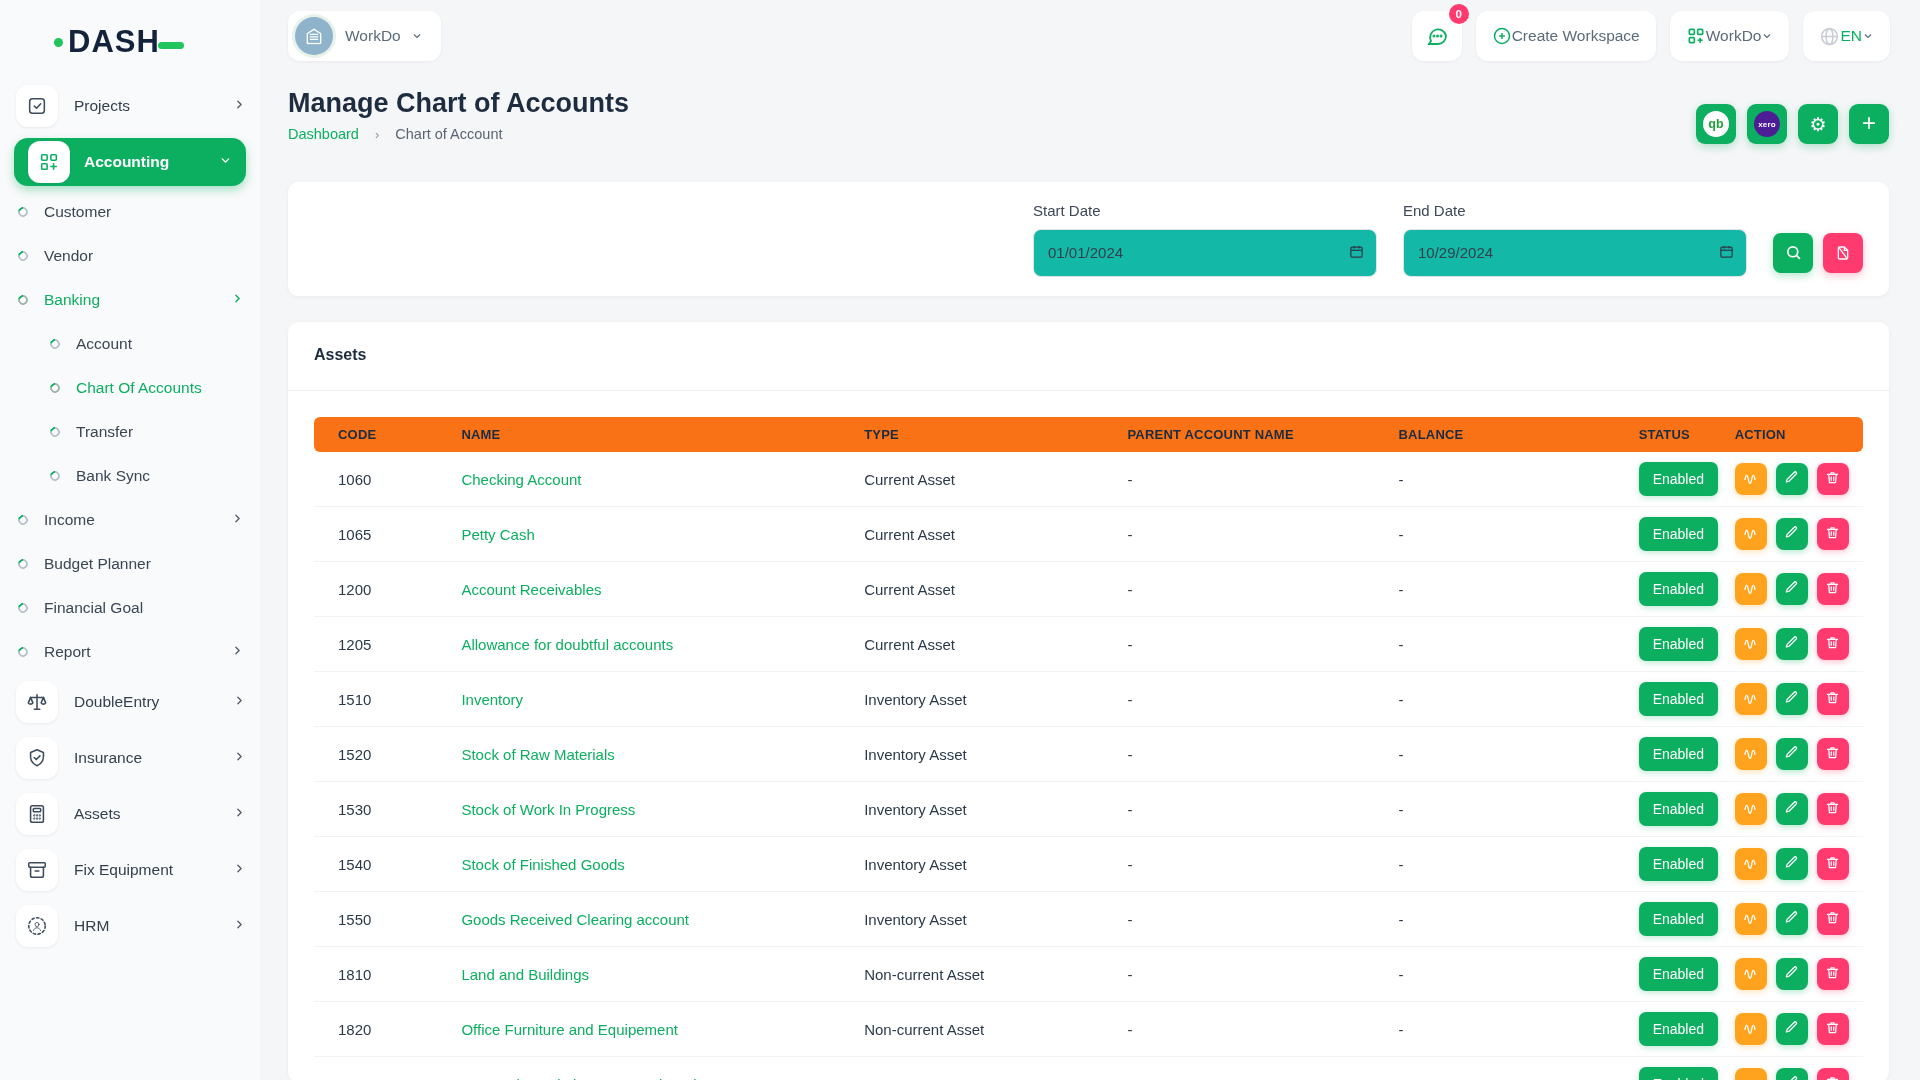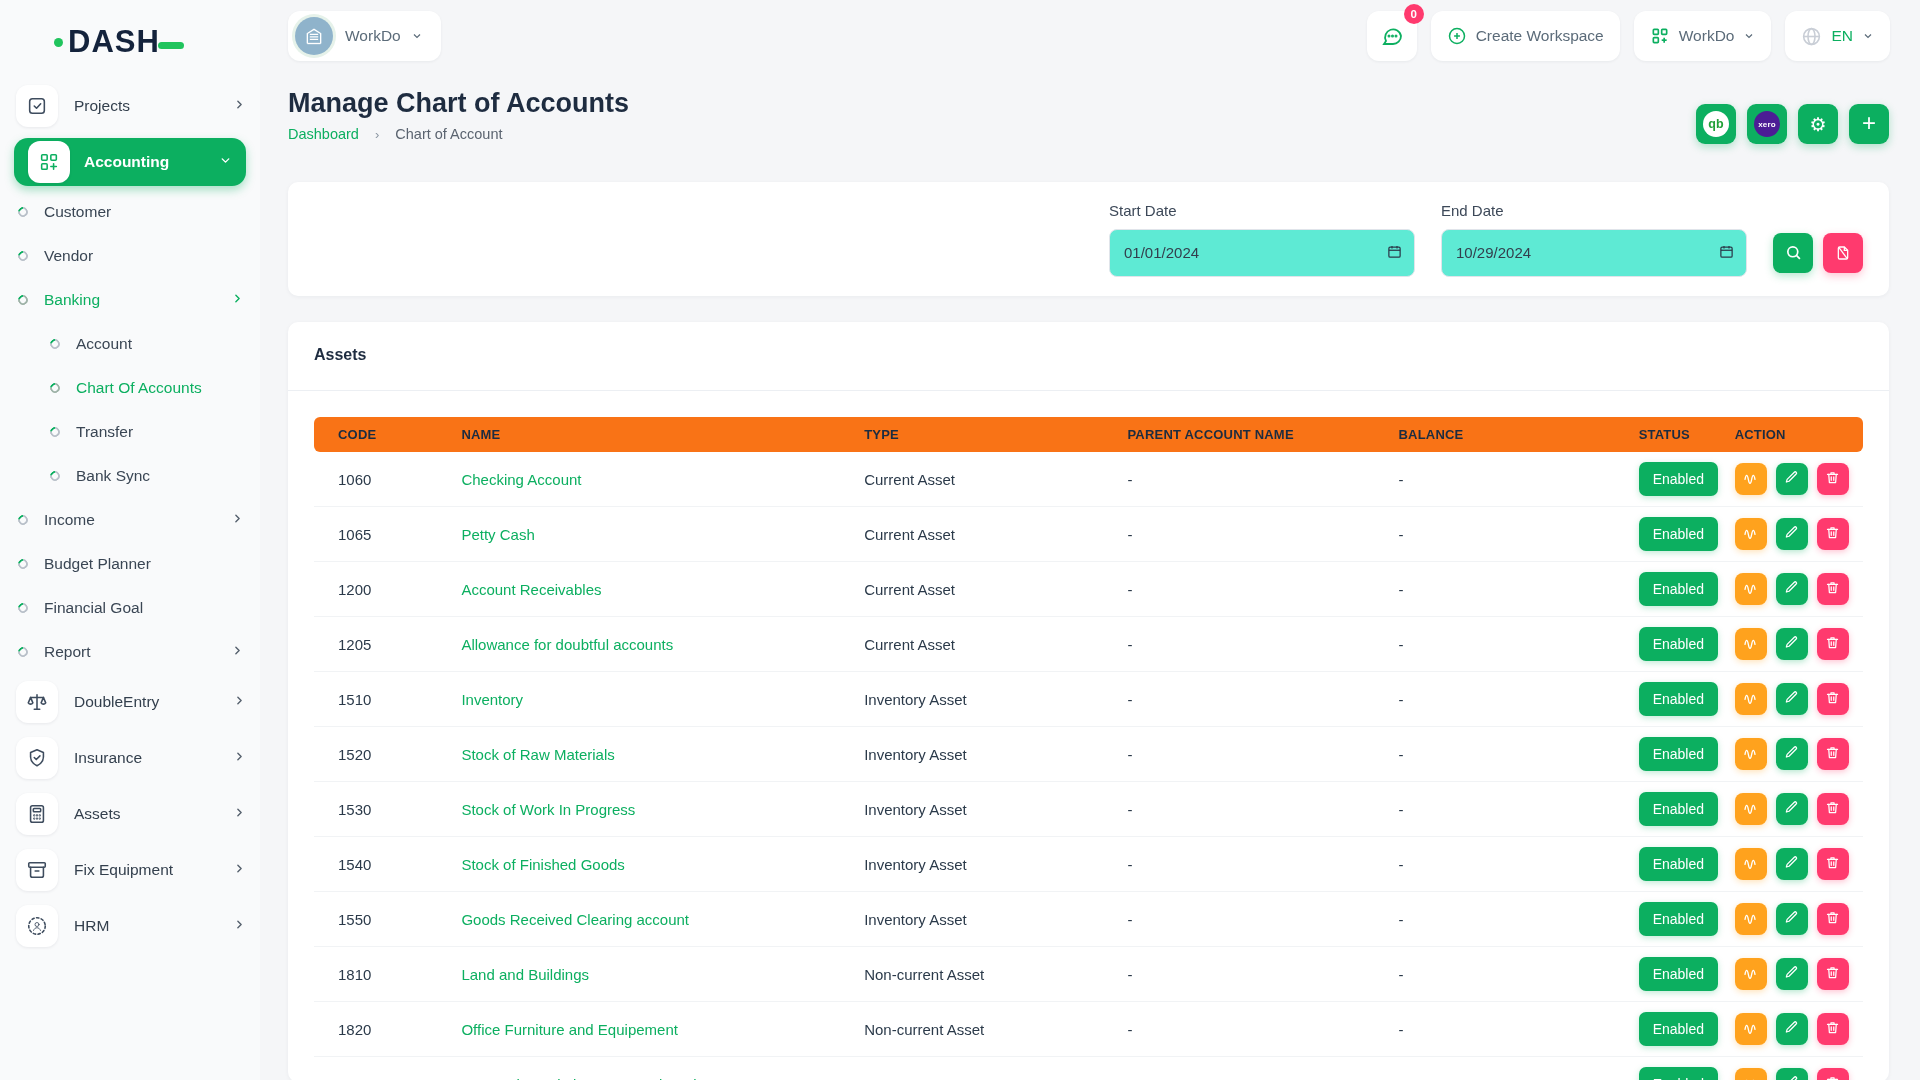--- a/index.html
+++ b/index.html
@@ -49,21 +49,21 @@
      box-shadow:0 0 0 3px #e6f2ea; }
   .ws-name { font-size:15.5px; color:#5b6b79; margin-right:10px; }
   .topbar-right { margin-left:auto; display:flex; align-items:center; gap:14px; }
   .icon-btn { position:relative; width:50px; height:50px; border-radius:12px; background:#fff;
      box-shadow:0 1px 3px rgba(20,30,50,.06); display:flex; align-items:center; justify-content:center; cursor:pointer; }
   .badge { position:absolute; top:-7px; right:-7px; min-width:20px; height:20px; border-radius:10px;
      background:#ff3a6e; color:#fff; font-size:11.5px; font-weight:700; display:flex; align-items:center;
      justify-content:center; padding:0 5px; }
   .tp-label { font-size:15.5px; color:#5b6b79; }
   .tp-label.green { color:#0caf60; }
-  .gap8 { gap:9px; }
+  .gap8 { }
 
   .page { flex:1; padding:14px 31px 0 28px; overflow:hidden; }
   .page-head { display:flex; align-items:flex-start; }
   .page-title { font-size:27px; font-weight:700; color:#1e2c40; line-height:34px; }
   .breadcrumb { display:flex; align-items:center; gap:16px; margin-top:6px; font-size:14.5px; }
   .breadcrumb .home { color:#0caf60; cursor:pointer; }
   .breadcrumb .sep { color:#8a95a1; font-size:13px; }
   .breadcrumb .cur { color:#5b6470; }
   .head-actions { margin-left:auto; display:flex; gap:11px; margin-top:18px; }
   .act-btn { width:40px; height:40px; border-radius:9px; background:#0caf60; border:none;
@@ -76,22 +76,22 @@
   .gear-glyph { color:#fff; font-size:19px; line-height:1; }
   .plus-glyph { color:#fff; font-size:24px; font-weight:400; line-height:1; margin-top:-2px; }
 
   .card { background:#fff; border-radius:10px; box-shadow:0 1px 4px rgba(20,30,50,.05); }
   .filter-card { margin-top:38px; height:114px; display:flex; align-items:center;
      justify-content:flex-end; padding:0 26px; }
   .filter-row { display:flex; align-items:flex-end; gap:26px; }
   .field { display:flex; flex-direction:column; }
   .field label { font-size:15px; color:#3c4858; margin-bottom:10px; }
   .date-wrap { position:relative; }
-  .date-input { width:306px; height:48px; border:1px solid #e0e4ea; border-radius:8px;
-     padding:0 40px 0 14px; font-size:15px; color:#333f4d; background:#5eead4;
+  .date-input { width:344px; height:48px; border:1px solid #e0e4ea; border-radius:8px;
+     padding:0 40px 0 14px; font-size:15px; color:#333f4d; background:#14b8a6;
      font-family:"Liberation Sans","DejaVu Sans",sans-serif; }
   .date-ico { position:absolute; right:13px; top:15px; color:#2b3a4a; }
   .btn-group { display:flex; gap:10px; margin-bottom:4px; }
   .sq-btn { width:40px; height:40px; border-radius:8px; border:none; display:flex;
      align-items:center; justify-content:center; cursor:pointer; }
   .sq-btn.green { background:#0caf60; box-shadow:0 3px 8px rgba(12,175,96,.3); }
   .sq-btn.pink  { background:#ff3a6e; box-shadow:0 3px 8px rgba(255,58,110,.3); }
 
   .assets-card { margin-top:26px; padding-top:24px; height:760px; }
   .section-title { font-size:16px; font-weight:700; color:#1e2c40; padding:0 26px; }

